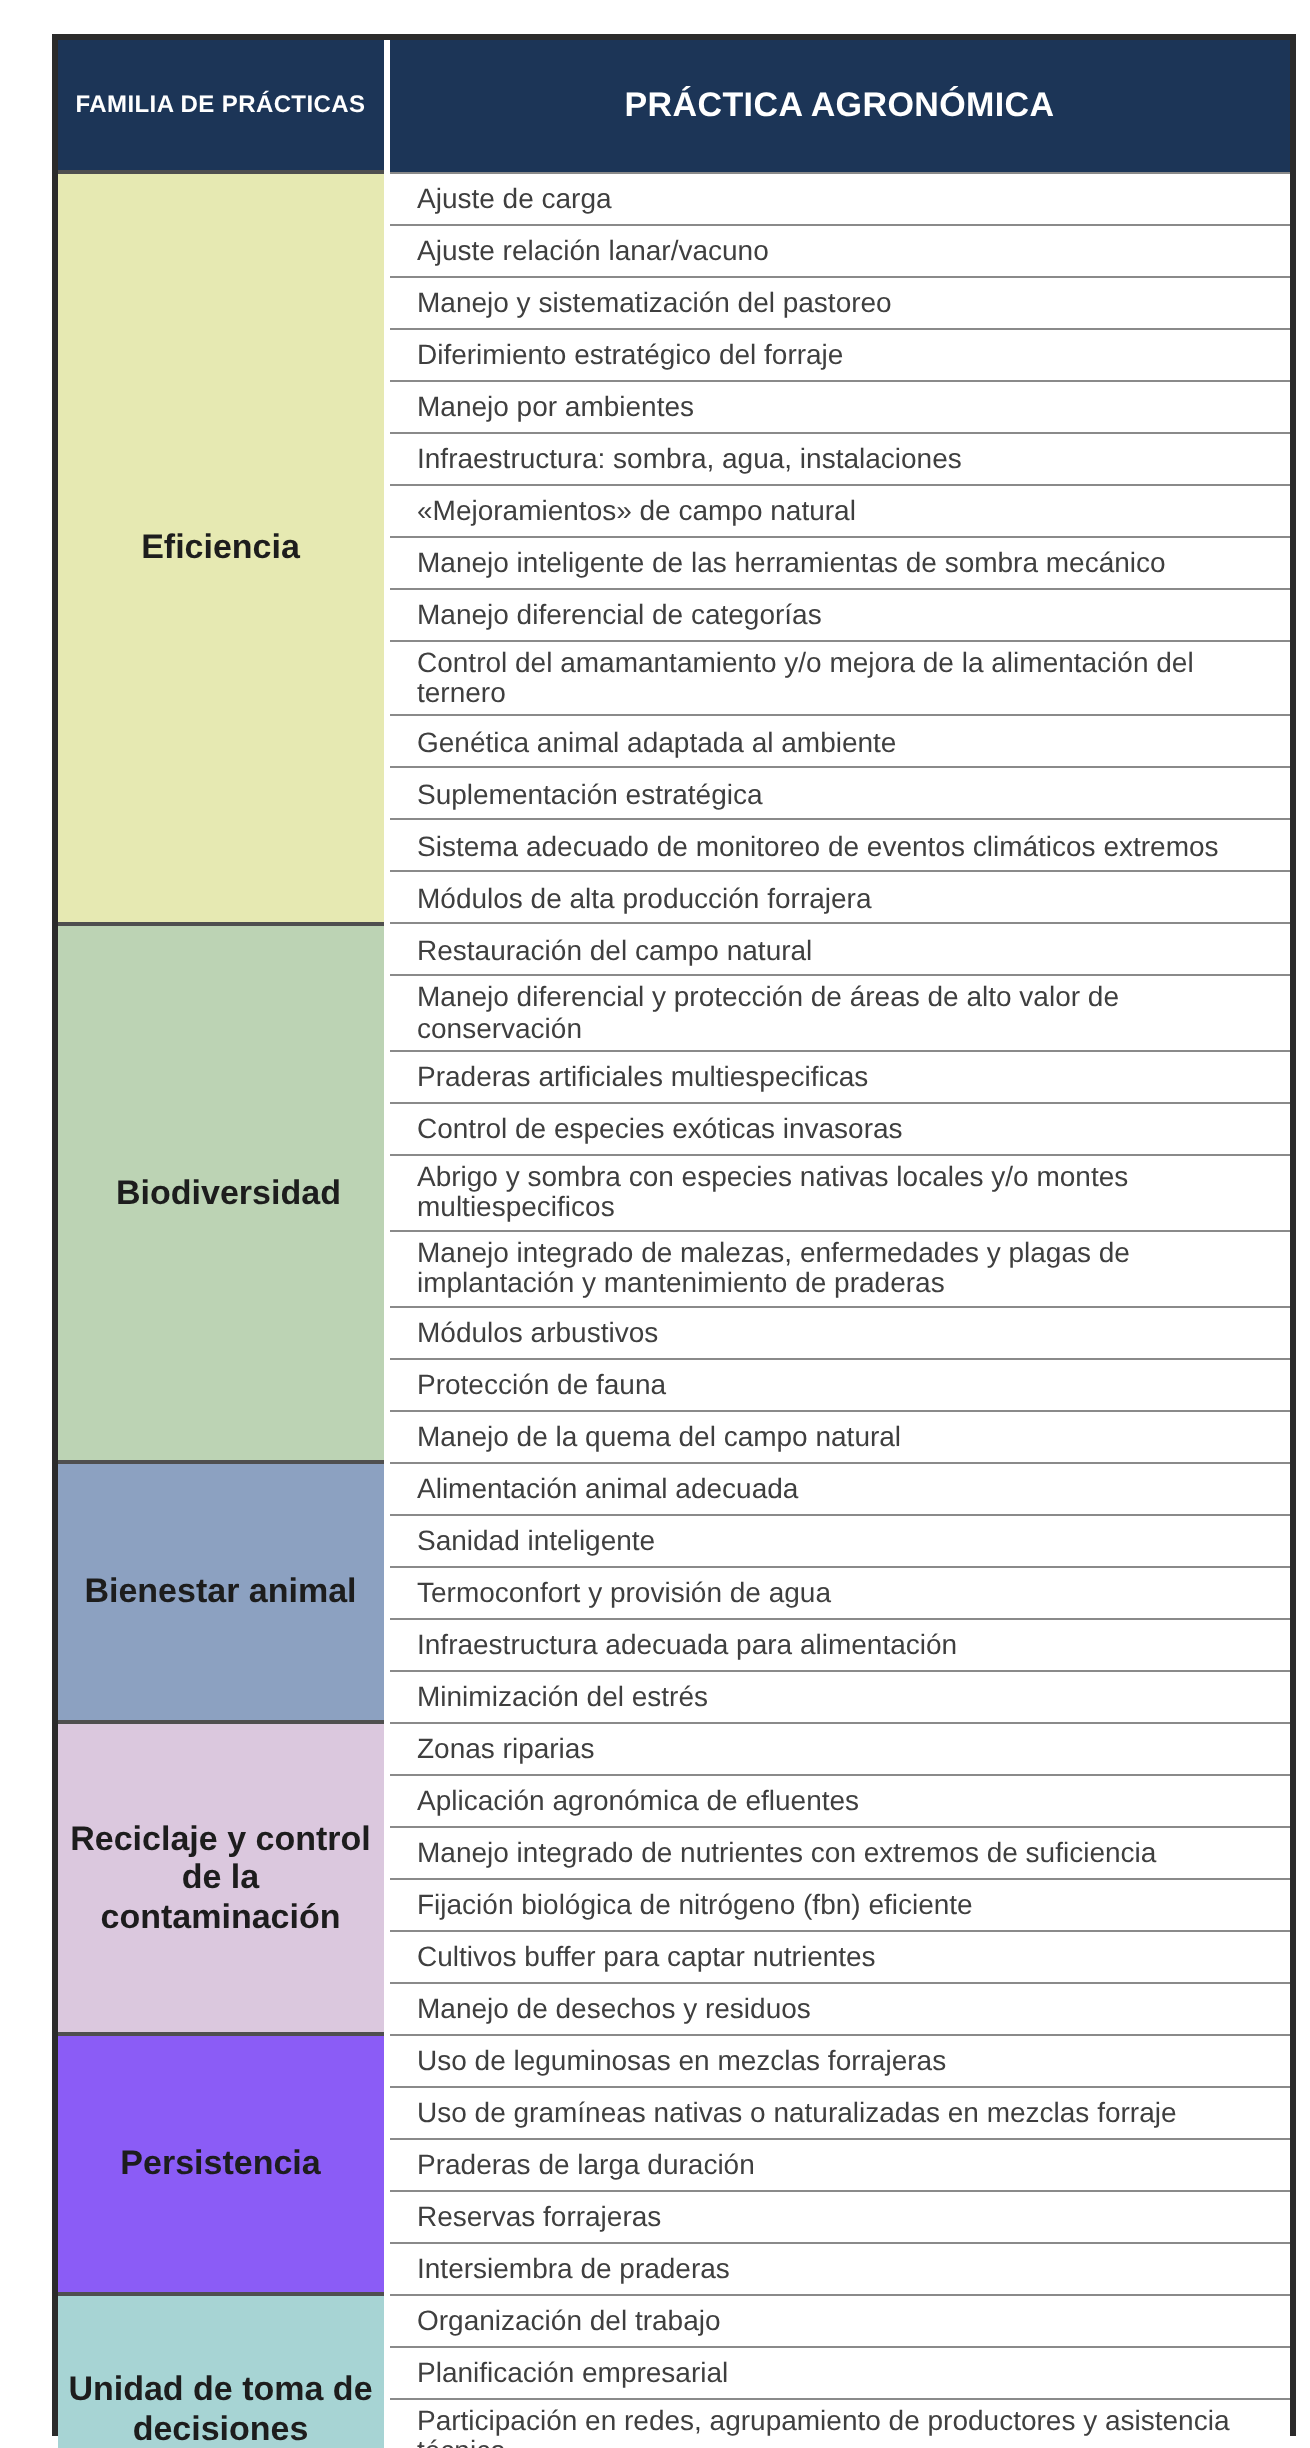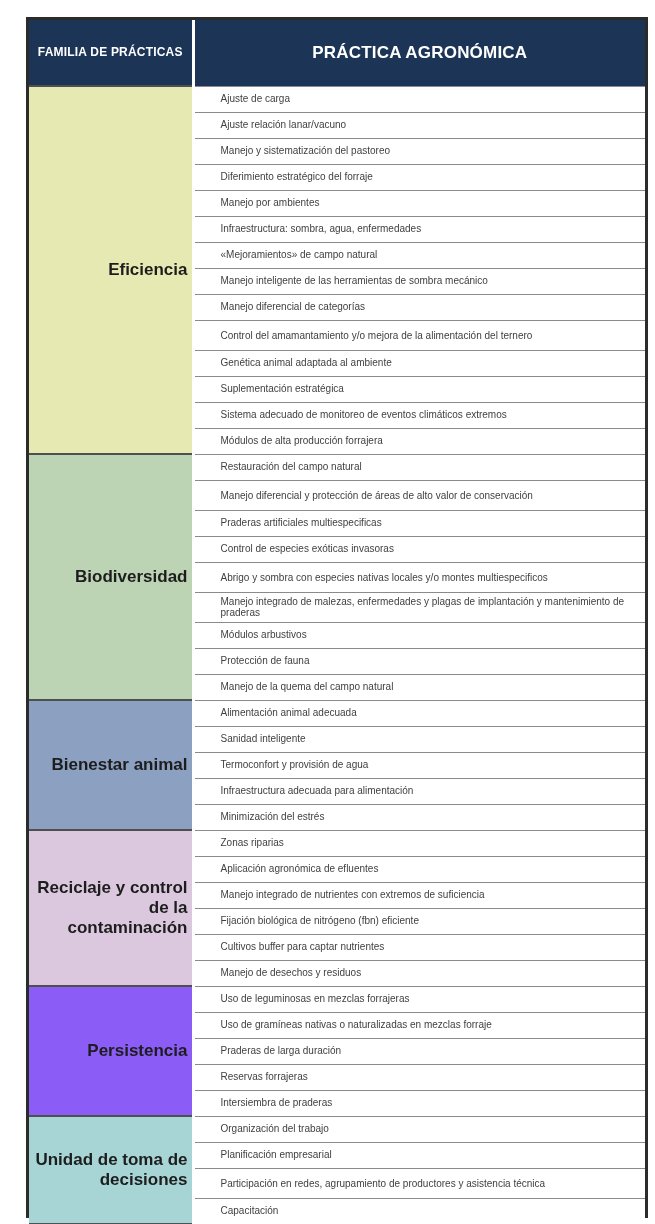--- a/index.html
+++ b/index.html
@@ -64,45 +64,45 @@
     height: 66px;
   }
   th.head-practice {
     font-size: 17px;
     line-height: 1.12;
     height: 66px;
   }
 
   
   td.family {
-    text-align: right;
+    text-align: center;
     vertical-align: middle;
     font-size: 17px;
     font-weight: bold;
     color: #1d1d1d;
     line-height: 1.16;
     padding: 2px 4px;
     box-sizing: border-box;
     border-top: 2px solid #4f4f4f;
     border-bottom: 2px solid #4f4f4f;
     border-right: 3px solid #ffffff;
   }
   td.family.fam-eficiencia      { background: #e6e9b2; }
   td.family.fam-biodiversidad   { background: #bcd3b4; padding-left: 12px; }
   td.family.fam-bienestar       { background: #8ca1c1; }
   td.family.fam-reciclaje       { background: #dbc8de; margin-left: 12px; }
   td.family.fam-persistencia    { background: #8b5cf6; }
   td.family.fam-unidad          { background: #a7d4d4; }
 
   
   td.practice {
-    font-size: 10px;
+    font-size: 14px;
     color: #3f3f3f;
     line-height: 1.18;
-    padding: 3px 4px 3px 26px;
+    padding: 3px 4px 3px 14px;
     vertical-align: middle;
     background: #ffffff;
     border-top: 1.5px solid #8a8a8a;
     border-bottom: 1.5px solid #8a8a8a;
     box-sizing: border-box;
     white-space: pre-line;
   }
   td.practice.two-line { line-height: 1.1; }
 
   tbody tr { height: 26px; }
@@ -135,21 +135,21 @@
           <tr>
             <td class="practice">Manejo y sistematización del pastoreo</td>
           </tr>
           <tr>
             <td class="practice">Diferimiento estratégico del forraje</td>
           </tr>
           <tr>
             <td class="practice">Manejo por ambientes</td>
           </tr>
           <tr>
-            <td class="practice">Infraestructura: sombra, agua, enfermedades</td>
+            <td class="practice">Infraestructura: sombra, agua, instalaciones</td>
           </tr>
           <tr>
             <td class="practice">«Mejoramientos» de campo natural</td>
           </tr>
           <tr>
             <td class="practice">Manejo inteligente de las herramientas de sombra mecánico</td>
           </tr>
           <tr>
             <td class="practice">Manejo diferencial de categorías</td>
           </tr>

